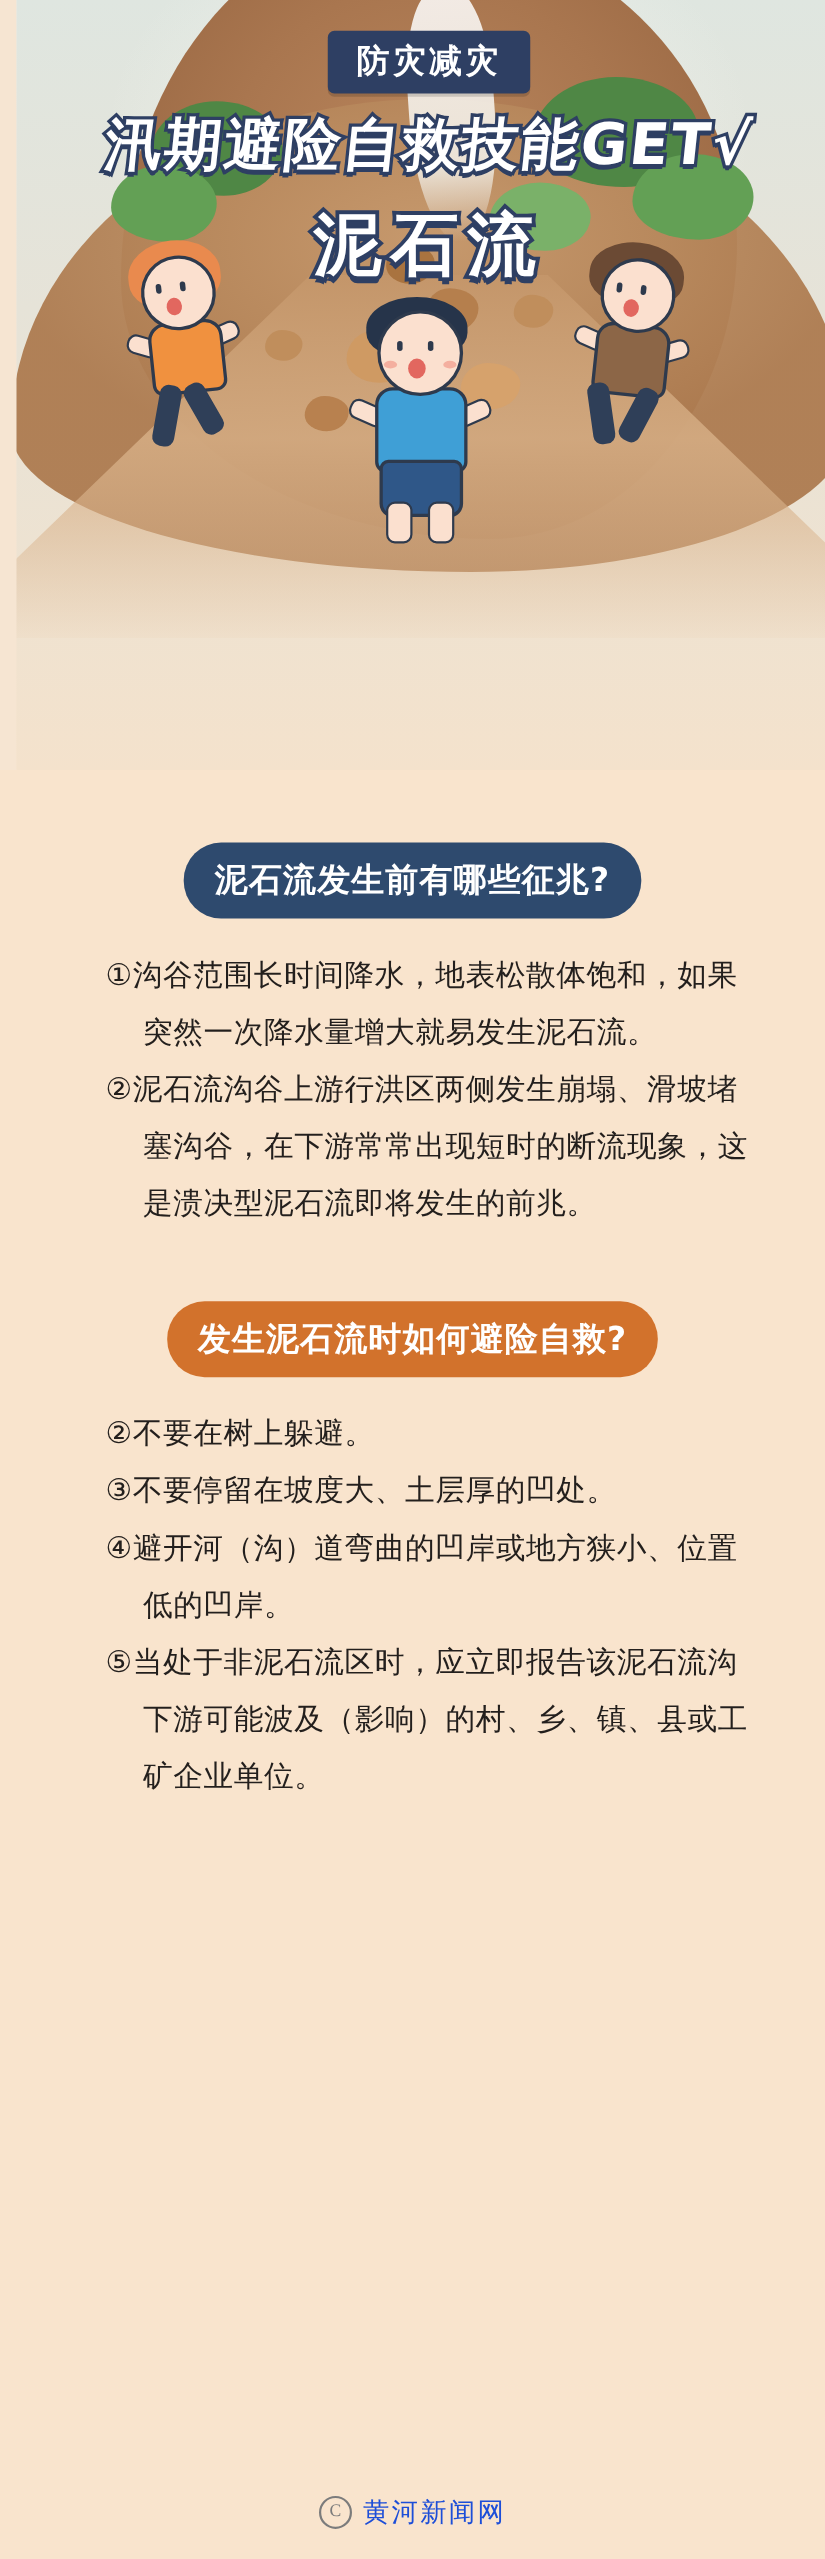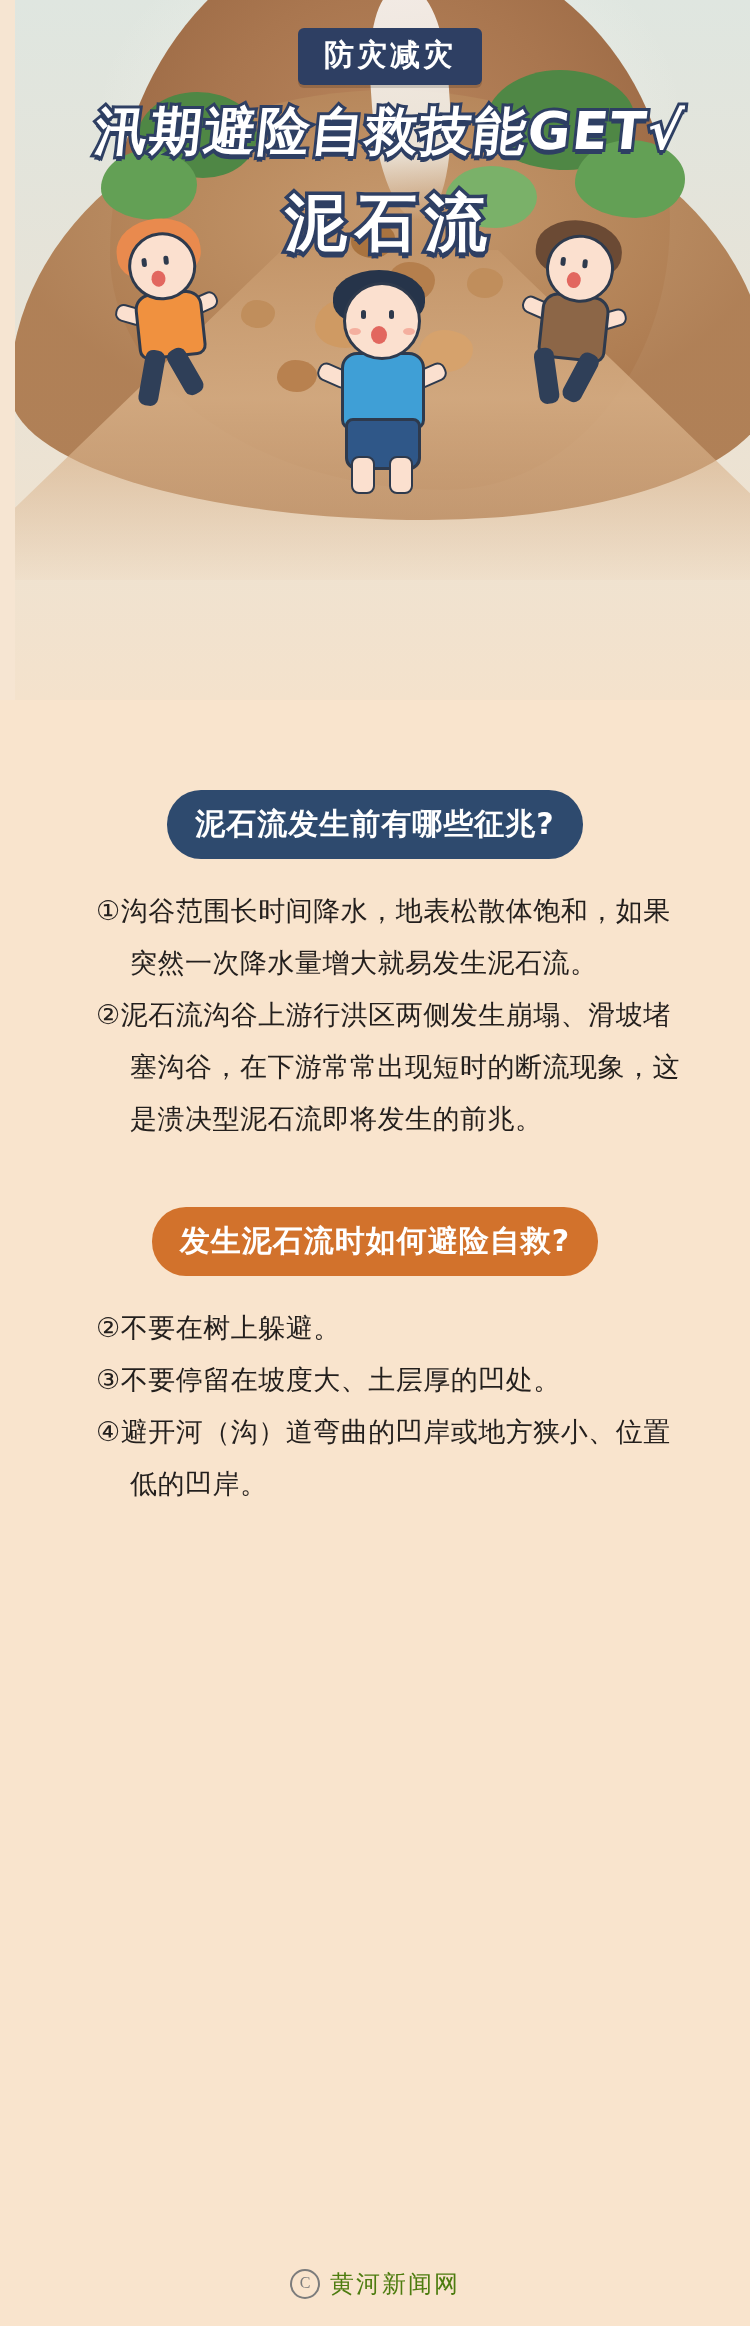--- a/index.html
+++ b/index.html
@@ -212,21 +212,21 @@
     margin: 0 auto;
     text-align: center;
     color: #ffffff;
     font-size: 30px;
     font-weight: bold;
     letter-spacing: 1px;
     padding: 14px 28px;
     border-radius: 34px;
     width: fit-content;
   }
-  .head-blue { background: #2e4a6e; margin-top: 80px; }
+  .head-blue { background: #2e4a6e; margin-top: 56px; }
   .head-orange { background: #d2722c; margin-top: 62px; }
 
   .para {
     margin: 0 56px;
     font-size: 27px;
     line-height: 52px;
     color: #231f1d;
     letter-spacing: 0.5px;
     text-indent: 0;
   }
@@ -256,21 +256,21 @@
     border: 2px solid #7c7c7c;
     border-radius: 50%;
     color: #7c7c7c;
     font-size: 16px;
     line-height: 24px;
     text-align: center;
     font-family: "Liberation Serif", serif;
   }
   .footer-text {
     font-size: 24px;
-    color: #4d7c0f;
+    color: #1d4ed8;
     letter-spacing: 2px;
   }
 </style>
 </head>
 <body>
 
 <div class="poster">
 
   <div class="hero">
     <div class="hero-sky"></div>
@@ -350,20 +350,21 @@
       <span class="item">①沟谷范围长时间降水，地表松散体饱和，如果突然一次降水量增大就易发生泥石流。</span>
       <span class="item">②泥石流沟谷上游行洪区两侧发生崩塌、滑坡堵塞沟谷，在下游常常出现短时的断流现象，这是溃决型泥石流即将发生的前兆。</span>
     </div>
 
     <div class="section-head head-orange">发生泥石流时如何避险自救?</div>
 
     <div class="para para-list">
       <span class="item">②不要在树上躲避。</span>
       <span class="item">③不要停留在坡度大、土层厚的凹处。</span>
       <span class="item">④避开河（沟）道弯曲的凹岸或地方狭小、位置低的凹岸。</span>
+      <span class="item">⑤当处于非泥石流区时，应立即报告该泥石流沟下游可能波及（影响）的村、乡、镇、县或工矿企业单位。</span>
     </div>
 
     <div class="footer">
       <div class="footer-inner">
         <span class="c-mark">C</span>
         <span class="footer-text">黄河新闻网</span>
       </div>
     </div>
 
   </div>

